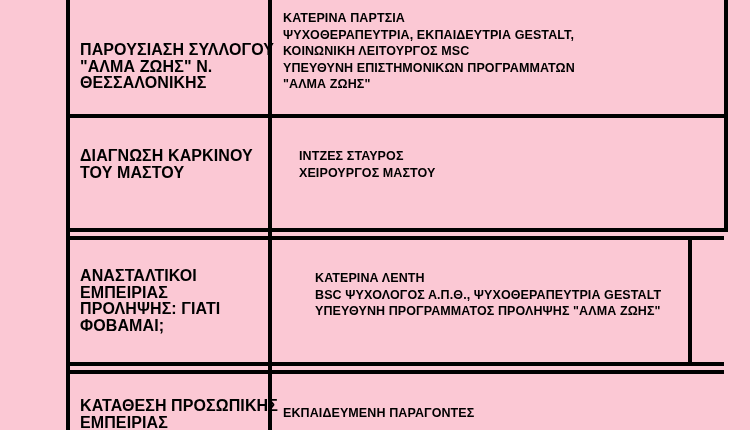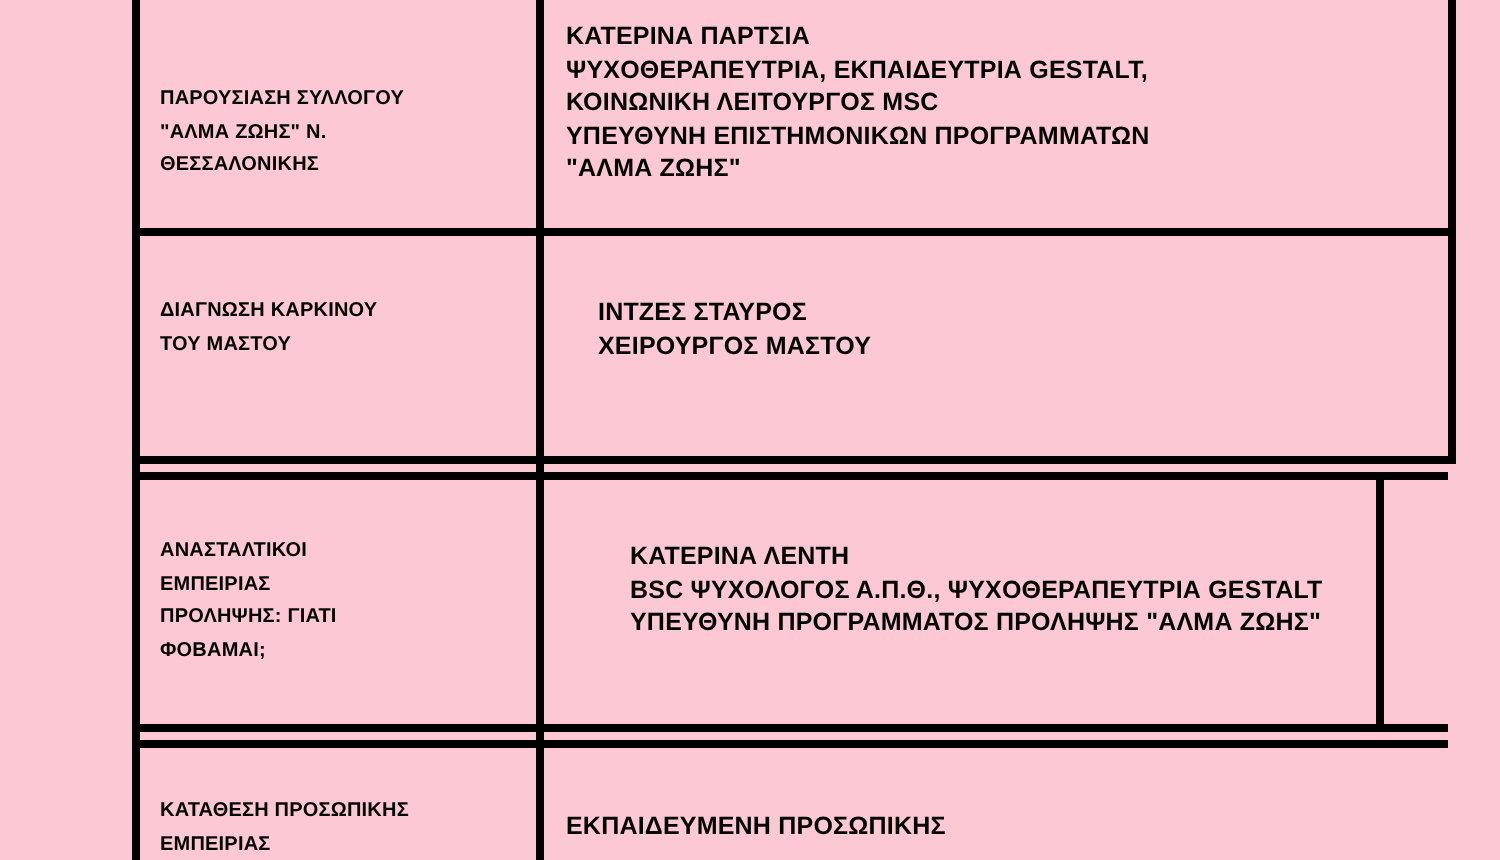--- a/index.html
+++ b/index.html
@@ -37,21 +37,21 @@
     font-weight: bold;
     font-size: 12.5px;
     line-height: 16.5px;
     letter-spacing: 0.1px;
   }
   .cell .line {
     display: block;
     white-space: nowrap;
   }
   .topic {
-    font-size: 10px;
+    font-size: 16px;
   }
   .speaker {
     font-size: 12.5px;
   }
 </style>
 </head>
 <body>
 
 <div class="page">
 
@@ -98,16 +98,16 @@
     <span class="line">ΚΑΤΕΡΙΝΑ ΛΕΝΤΗ</span>
     <span class="line">BSC ΨΥΧΟΛΟΓΟΣ Α.Π.Θ., ΨΥΧΟΘΕΡΑΠΕΥΤΡΙΑ GESTALT</span>
     <span class="line">ΥΠΕΥΘΥΝΗ ΠΡΟΓΡΑΜΜΑΤΟΣ ΠΡΟΛΗΨΗΣ "ΑΛΜΑ ΖΩΗΣ"</span>
   </div>
 
   <div class="cell topic" style="left:80px; top:398px; width:190px;">
     <span class="line">ΚΑΤΑΘΕΣΗ ΠΡΟΣΩΠΙΚΗΣ</span>
     <span class="line">ΕΜΠΕΙΡΙΑΣ</span>
   </div>
   <div class="cell speaker" style="left:283px; top:405px; width:430px;">
-    <span class="line">ΕΚΠΑΙΔΕΥΜΕΝΗ ΠΡΟΣΩΠΙΚΗΣ</span>
+    <span class="line">ΕΚΠΑΙΔΕΥΜΕΝΗ ΠΑΡΑΓΟΝΤΕΣ</span>
   </div>
 
 </div>
 
 </body></html>

